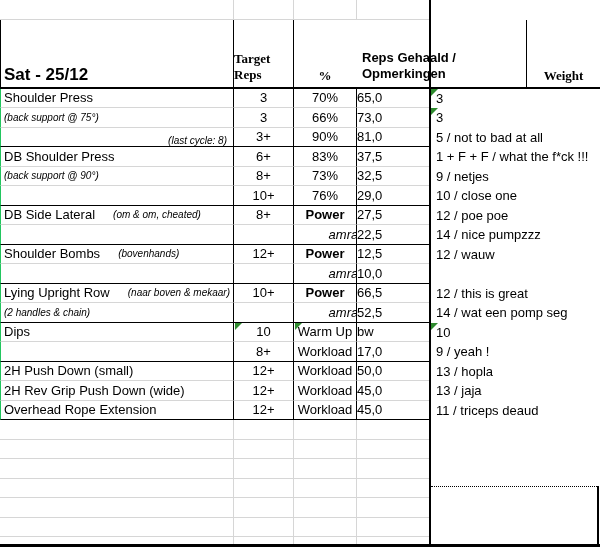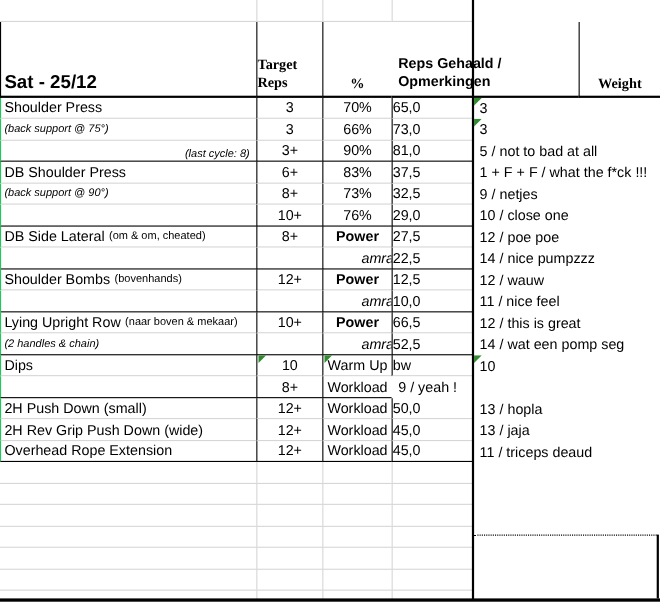--- a/index.html
+++ b/index.html
@@ -37,21 +37,21 @@
   .grow .ga { width:233px; border-bottom:1px solid #d6d6d6; }
   .grow .gb { width:60px; border-left:1px solid #d6d6d6; border-bottom:1px solid #d6d6d6; }
   .grow .gc2 { width:63px; border-left:1px solid #d6d6d6; border-bottom:1px solid #d6d6d6; }
   .grow .gd { width:74px; border-left:1px solid #d6d6d6; border-bottom:1px solid #d6d6d6; }
   .grow .ge { width:170px; }
   .grow.partial { height:8px; }
   .grow.partial > div { border-bottom:none; }
   
   .ital .a-main { font-style:italic; font-size:10px; }
   .aright { justify-content:flex-end; padding-right:6px;align-items:flex-end; }
-  .a-note { font-size:10px; margin-left:4px; }
+  .a-note { font-style:italic; font-size:10px; margin-left:18px; }
   .bold  > .val { font-weight:bold; }
   .itval > .val { font-style:italic;margin-left:44px; }
   
   .flag {
     position:absolute; top:0; left:1px; width:0; height:0;
     border-top:7px solid #2e8b2e; border-right:7px solid transparent;
   }
   
   .e-border   { position:absolute; left:429px; top:0; width:2px; height:545px; background:#000; }
   .dotted     { position:absolute; left:431px; top:486px; width:166px; height:0; border-top:1px dotted #000; }
@@ -298,24 +298,20 @@
 
           <span class="val"></span>
         </div>
         <div class="c cc itval">
 
           <span class="val">amrap</span>
         </div>
         <div class="c cd">
           <span class="val">10,0</span>
         </div>
-        <div class="c ce">
-
-          <span class="val">11 / nice feel</span>
-        </div>
       </div>
 
       <div class="row trow">
         <div class="c ca">
           <span class="a-main">Lying Upright Row</span>
           <span class="a-note">(naar boven &amp; mekaar)</span>
         </div>
         <div class="c cb">
 
           <span class="val">10+</span>
@@ -382,20 +378,23 @@
           <span class="a-main"></span>
 
         </div>
         <div class="c cb">
 
           <span class="val">8+</span>
         </div>
         <div class="c cc">
 
           <span class="val">Workload</span>
+        </div>
+        <div class="c cd">
+          <span class="val">17,0</span>
         </div>
         <div class="c ce">
 
           <span class="val">9 / yeah !</span>
         </div>
       </div>
 
       <div class="row trow">
         <div class="c ca">
           <span class="a-main">2H Push Down (small)</span>

